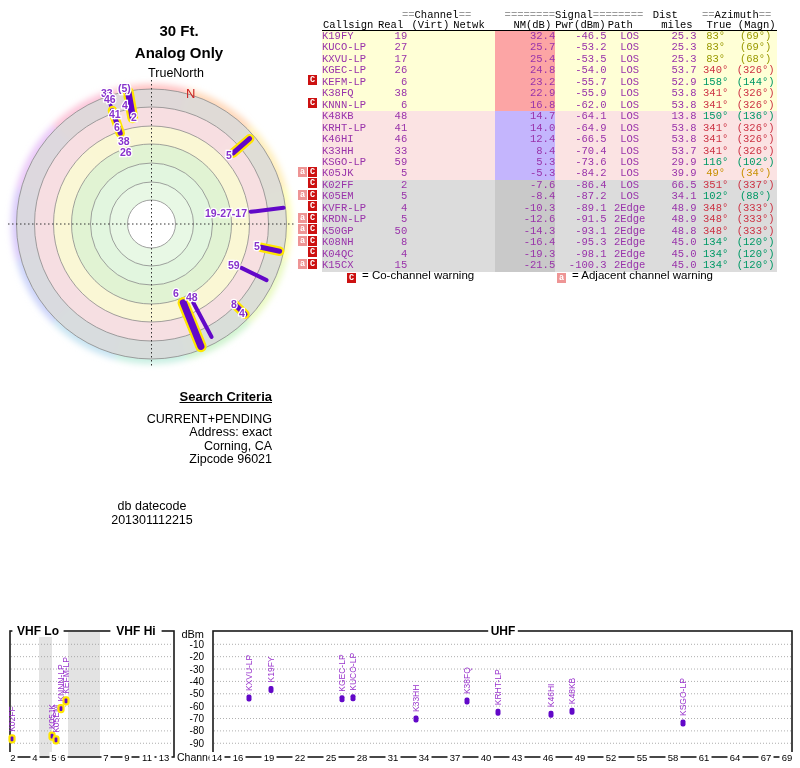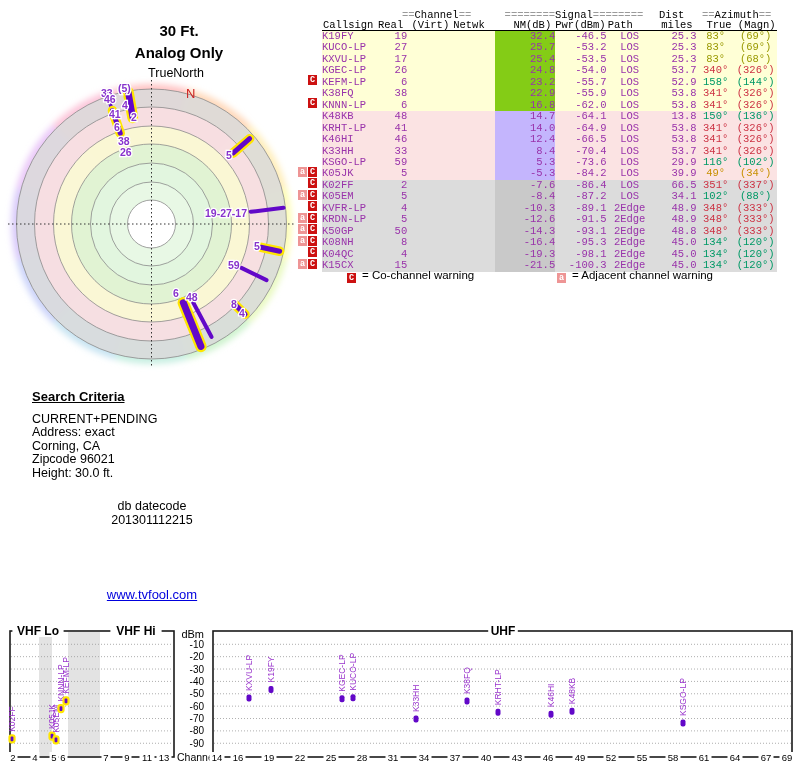--- a/index.html
+++ b/index.html
@@ -20,35 +20,35 @@
   .eq{color:#9a9a9a;}
   col.c-callsign{width:56px;} col.c-real{width:26px;} col.c-virt{width:42px;} col.c-netwk{width:46px;}
   col.c-nm{width:60px;} col.c-pwr{width:48px;} col.c-path{width:46px;} col.c-miles{width:44px;}
   col.c-true{width:38px;} col.c-magn{width:42px;}
   td.cs{text-align:left;padding-left:1px;color:#9933aa;}
   td.num{text-align:right;color:#9933aa;}
   td.real{padding-right:4px;} td.nmv{padding-right:4px;} td.pwrv{padding-right:3px;}
   td.pathv{text-align:center;padding-left:3px;color:#9933aa;}
   td.milesv{padding-right:4px;}
   td.az{text-align:center;} td.truev{padding-right:3px;} td.magnv{padding-right:1px;}
-  tr.g-y td{background:#ffffd6;} tr.g-y td.nmv{background:#84cc16;}
+  tr.g-y td{background:#ffffd6;} tr.g-y td.nmv{background:#fca5a5;}
   tr.g-p td{background:#fbe3e3;} tr.g-p td.nmv{background:#c4b5fd;}
   tr.g-g td{background:#dcdcdc;} tr.g-g td.nmv{background:#c9c9c9;}
   .azred{color:#cc3344;} .azgreen{color:#009966;} .azolive{color:#999900;} .azorange{color:#c89000;}
   
   .wbox{position:absolute;width:9px;height:10px;background:#cc1111;color:#fff;
         font-family:"Liberation Mono",monospace;font-size:8.5px;font-weight:bold;
         text-align:center;line-height:10px;}
   .wbox.a{background:#ee9595;}
   
   .legend-item{position:absolute;font-size:11.5px;}
   .legend-item .wbox{position:relative;display:inline-block;vertical-align:-1px;}
   .legend-item span.lt{margin-left:6px;}
   
-  #search-block{left:32px;top:390px;width:240px;text-align:left;font-size:12.5px;line-height:13.5px;}
+  #search-block{left:32px;top:390px;width:240px;text-align:right;font-size:12.5px;line-height:13.5px;}
   #search-title{font-weight:bold;text-decoration:underline;font-size:13px;margin-bottom:9px;}
   #db-block{left:32px;top:500px;width:240px;text-align:center;font-size:12.5px;line-height:13.5px;}
   #site-link{left:32px;top:587px;width:240px;text-align:center;font-size:13px;}
   #site-link a{color:#0000dd;}
 </style>
 </head>
 <body>
 
 <div id="page">
 
@@ -131,21 +131,21 @@
     <colgroup>
       <col class="c-callsign"><col class="c-real"><col class="c-virt"><col class="c-netwk">
       <col class="c-nm"><col class="c-pwr"><col class="c-path"><col class="c-miles">
       <col class="c-true"><col class="c-magn">
     </colgroup>
     <thead>
       <tr>
         <th></th>
         <th colspan="3"><span class="eq">==</span><span>Channel</span><span class="eq">==</span></th>
         <th colspan="3"><span class="eq">========</span><span>Signal</span><span class="eq">========</span></th>
-        <th style="text-align:center;padding-right:6px;">Dist</th>
+        <th style="text-align:left;padding-right:6px;">Dist</th>
         <th colspan="2"><span class="eq">==</span><span>Azimuth</span><span class="eq">==</span></th>
       </tr>
       <tr class="colhead" id="colhead-row"><th style="text-align:left;padding-left:1px">Callsign</th><th style="text-align:right;padding-right:4px">Real</th><th style="text-align:right">(Virt)</th><th style="text-align:left;padding-left:4px">Netwk</th><th style="text-align:right;padding-right:4px">NM(dB)</th><th style="text-align:right;padding-right:1px">Pwr(dBm)</th><th style="text-align:left;padding-left:1px">Path</th><th style="text-align:right;padding-right:4px">miles</th><th style="text-align:right;padding-right:3px">True</th><th style="text-align:right;padding-right:1px">(Magn)</th></tr>
     </thead>
     <tbody id="table-body"><tr class="g-y"><td class="cs">K19FY</td><td class="num real">19</td><td class="num"></td><td class="num"></td><td class="num nmv">32.4</td><td class="num pwrv">-46.5</td><td class="pathv">LOS</td><td class="num milesv">25.3</td><td class="az truev azolive">83°</td><td class="az magnv azolive">(69°)</td></tr><tr class="g-y"><td class="cs">KUCO-LP</td><td class="num real">27</td><td class="num"></td><td class="num"></td><td class="num nmv">25.7</td><td class="num pwrv">-53.2</td><td class="pathv">LOS</td><td class="num milesv">25.3</td><td class="az truev azolive">83°</td><td class="az magnv azolive">(69°)</td></tr><tr class="g-y"><td class="cs">KXVU-LP</td><td class="num real">17</td><td class="num"></td><td class="num"></td><td class="num nmv">25.4</td><td class="num pwrv">-53.5</td><td class="pathv">LOS</td><td class="num milesv">25.3</td><td class="az truev azolive">83°</td><td class="az magnv azolive">(68°)</td></tr><tr class="g-y"><td class="cs">KGEC-LP</td><td class="num real">26</td><td class="num"></td><td class="num"></td><td class="num nmv">24.8</td><td class="num pwrv">-54.0</td><td class="pathv">LOS</td><td class="num milesv">53.7</td><td class="az truev azred">340°</td><td class="az magnv azred">(326°)</td></tr><tr class="g-y"><td class="cs">KEFM-LP</td><td class="num real">6</td><td class="num"></td><td class="num"></td><td class="num nmv">23.2</td><td class="num pwrv">-55.7</td><td class="pathv">LOS</td><td class="num milesv">52.9</td><td class="az truev azgreen">158°</td><td class="az magnv azgreen">(144°)</td></tr><tr class="g-y"><td class="cs">K38FQ</td><td class="num real">38</td><td class="num"></td><td class="num"></td><td class="num nmv">22.9</td><td class="num pwrv">-55.9</td><td class="pathv">LOS</td><td class="num milesv">53.8</td><td class="az truev azred">341°</td><td class="az magnv azred">(326°)</td></tr><tr class="g-y"><td class="cs">KNNN-LP</td><td class="num real">6</td><td class="num"></td><td class="num"></td><td class="num nmv">16.8</td><td class="num pwrv">-62.0</td><td class="pathv">LOS</td><td class="num milesv">53.8</td><td class="az truev azred">341°</td><td class="az magnv azred">(326°)</td></tr><tr class="g-p"><td class="cs">K48KB</td><td class="num real">48</td><td class="num"></td><td class="num"></td><td class="num nmv">14.7</td><td class="num pwrv">-64.1</td><td class="pathv">LOS</td><td class="num milesv">13.8</td><td class="az truev azgreen">150°</td><td class="az magnv azgreen">(136°)</td></tr><tr class="g-p"><td class="cs">KRHT-LP</td><td class="num real">41</td><td class="num"></td><td class="num"></td><td class="num nmv">14.0</td><td class="num pwrv">-64.9</td><td class="pathv">LOS</td><td class="num milesv">53.8</td><td class="az truev azred">341°</td><td class="az magnv azred">(326°)</td></tr><tr class="g-p"><td class="cs">K46HI</td><td class="num real">46</td><td class="num"></td><td class="num"></td><td class="num nmv">12.4</td><td class="num pwrv">-66.5</td><td class="pathv">LOS</td><td class="num milesv">53.8</td><td class="az truev azred">341°</td><td class="az magnv azred">(326°)</td></tr><tr class="g-p"><td class="cs">K33HH</td><td class="num real">33</td><td class="num"></td><td class="num"></td><td class="num nmv">8.4</td><td class="num pwrv">-70.4</td><td class="pathv">LOS</td><td class="num milesv">53.7</td><td class="az truev azred">341°</td><td class="az magnv azred">(326°)</td></tr><tr class="g-p"><td class="cs">KSGO-LP</td><td class="num real">59</td><td class="num"></td><td class="num"></td><td class="num nmv">5.3</td><td class="num pwrv">-73.6</td><td class="pathv">LOS</td><td class="num milesv">29.9</td><td class="az truev azgreen">116°</td><td class="az magnv azgreen">(102°)</td></tr><tr class="g-p"><td class="cs">K05JK</td><td class="num real">5</td><td class="num"></td><td class="num"></td><td class="num nmv">-5.3</td><td class="num pwrv">-84.2</td><td class="pathv">LOS</td><td class="num milesv">39.9</td><td class="az truev azorange">49°</td><td class="az magnv azorange">(34°)</td></tr><tr class="g-g"><td class="cs">K02FF</td><td class="num real">2</td><td class="num"></td><td class="num"></td><td class="num nmv">-7.6</td><td class="num pwrv">-86.4</td><td class="pathv">LOS</td><td class="num milesv">66.5</td><td class="az truev azred">351°</td><td class="az magnv azred">(337°)</td></tr><tr class="g-g"><td class="cs">K05EM</td><td class="num real">5</td><td class="num"></td><td class="num"></td><td class="num nmv">-8.4</td><td class="num pwrv">-87.2</td><td class="pathv">LOS</td><td class="num milesv">34.1</td><td class="az truev azgreen">102°</td><td class="az magnv azgreen">(88°)</td></tr><tr class="g-g"><td class="cs">KVFR-LP</td><td class="num real">4</td><td class="num"></td><td class="num"></td><td class="num nmv">-10.3</td><td class="num pwrv">-89.1</td><td class="pathv">2Edge</td><td class="num milesv">48.9</td><td class="az truev azred">348°</td><td class="az magnv azred">(333°)</td></tr><tr class="g-g"><td class="cs">KRDN-LP</td><td class="num real">5</td><td class="num"></td><td class="num"></td><td class="num nmv">-12.6</td><td class="num pwrv">-91.5</td><td class="pathv">2Edge</td><td class="num milesv">48.9</td><td class="az truev azred">348°</td><td class="az magnv azred">(333°)</td></tr><tr class="g-g"><td class="cs">K50GP</td><td class="num real">50</td><td class="num"></td><td class="num"></td><td class="num nmv">-14.3</td><td class="num pwrv">-93.1</td><td class="pathv">2Edge</td><td class="num milesv">48.8</td><td class="az truev azred">348°</td><td class="az magnv azred">(333°)</td></tr><tr class="g-g"><td class="cs">K08NH</td><td class="num real">8</td><td class="num"></td><td class="num"></td><td class="num nmv">-16.4</td><td class="num pwrv">-95.3</td><td class="pathv">2Edge</td><td class="num milesv">45.0</td><td class="az truev azgreen">134°</td><td class="az magnv azgreen">(120°)</td></tr><tr class="g-g"><td class="cs">K04QC</td><td class="num real">4</td><td class="num"></td><td class="num"></td><td class="num nmv">-19.3</td><td class="num pwrv">-98.1</td><td class="pathv">2Edge</td><td class="num milesv">45.0</td><td class="az truev azgreen">134°</td><td class="az magnv azgreen">(120°)</td></tr><tr class="g-g"><td class="cs">K15CX</td><td class="num real">15</td><td class="num"></td><td class="num"></td><td class="num nmv">-21.5</td><td class="num pwrv">-100.3</td><td class="pathv">2Edge</td><td class="num milesv">45.0</td><td class="az truev azgreen">134°</td><td class="az magnv azgreen">(120°)</td></tr></tbody>
   </table>
   <div class="abs" id="warning-gutter" style="left:0;top:0;">
       <div class="wbox" style="left: 308px; top: 75.3px;">C</div>
       <div class="wbox" style="left: 308px; top: 98.2px;">C</div>
       <div class="wbox" style="left: 308px; top: 166.9px;">C</div>
@@ -171,28 +171,24 @@
   <div class="legend-item" style="left:557px;top:269px;">
     <span class="wbox a">a</span><span class="lt">= Adjacent channel warning</span>
   </div>
 
   <div class="abs" id="search-block">
     <div id="search-title">Search Criteria</div>
     <div>CURRENT+PENDING</div>
     <div>Address: exact</div>
     <div>Corning, CA</div>
     <div>Zipcode 96021</div>
-    <div>Height: 30.0 ft.</div>
   </div>
   <div class="abs" id="db-block">
     <div>db datecode</div>
     <div>201301112215</div>
-  </div>
-  <div class="abs" id="site-link">
-    <a href="#">www.tvfool.com</a>
   </div>
 
   <svg class="abs" id="chart-svg" style="left:0;top:615px;" width="800" height="153" viewBox="0 615 800 153">
       <text x="204" y="638" text-anchor="end" font-size="11" font-family="Liberation Sans,sans-serif">dBm</text>
       <text x="204" y="647.8" text-anchor="end" font-size="10" font-family="Liberation Sans,sans-serif">-10</text>
       <text x="204" y="660.17" text-anchor="end" font-size="10" font-family="Liberation Sans,sans-serif">-20</text>
       <text x="204" y="672.54" text-anchor="end" font-size="10" font-family="Liberation Sans,sans-serif">-30</text>
       <text x="204" y="684.91" text-anchor="end" font-size="10" font-family="Liberation Sans,sans-serif">-40</text>
       <text x="204" y="697.28" text-anchor="end" font-size="10" font-family="Liberation Sans,sans-serif">-50</text>
       <text x="204" y="709.65" text-anchor="end" font-size="10" font-family="Liberation Sans,sans-serif">-60</text>

